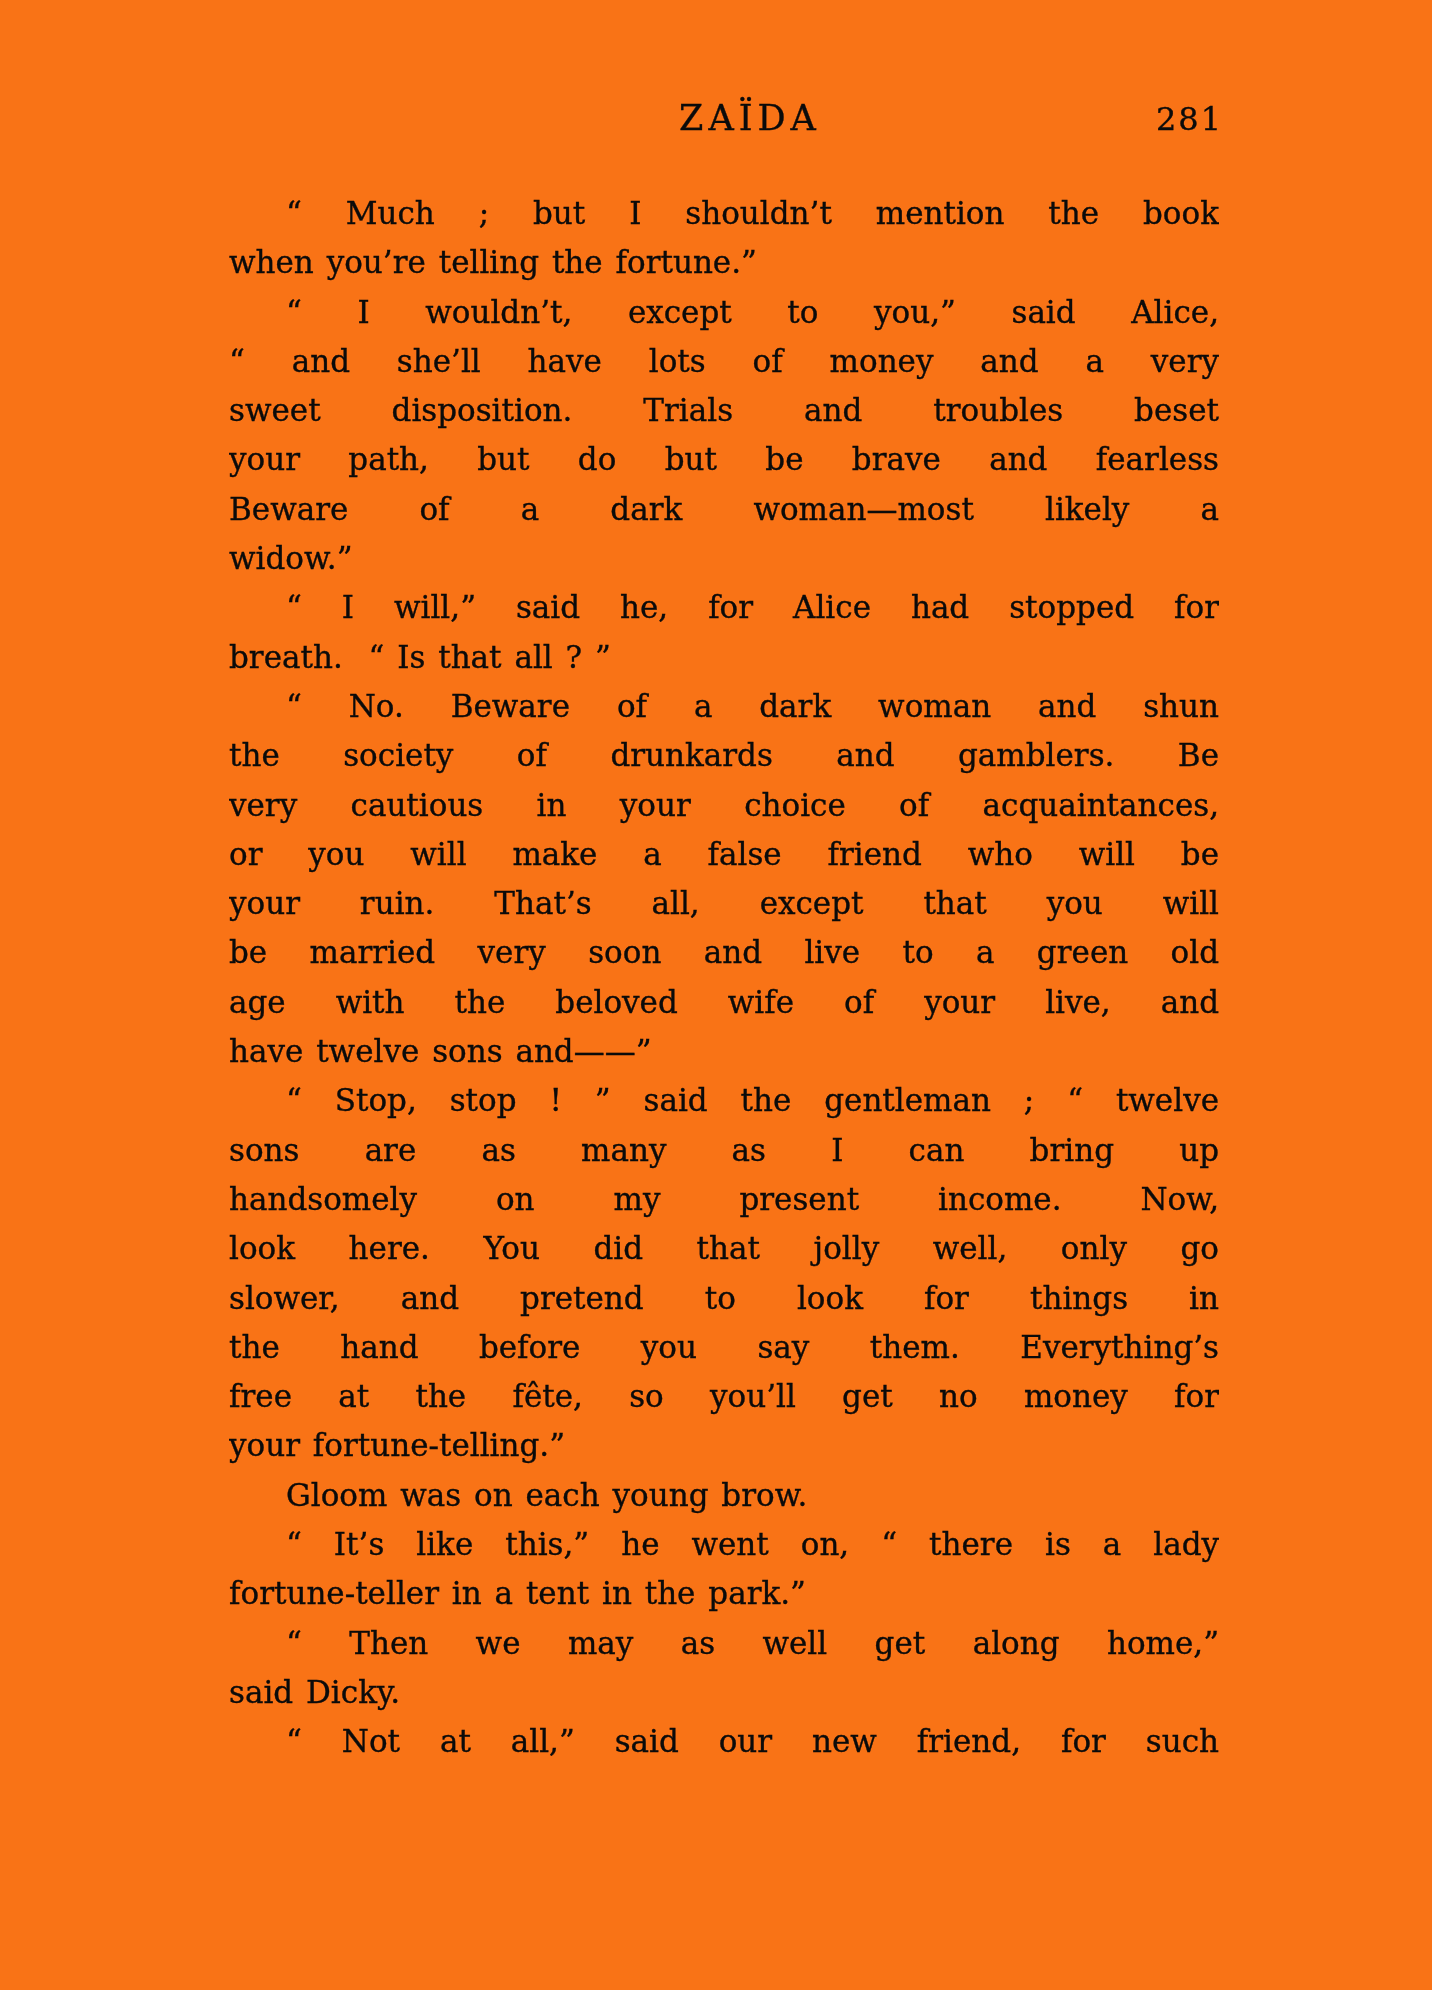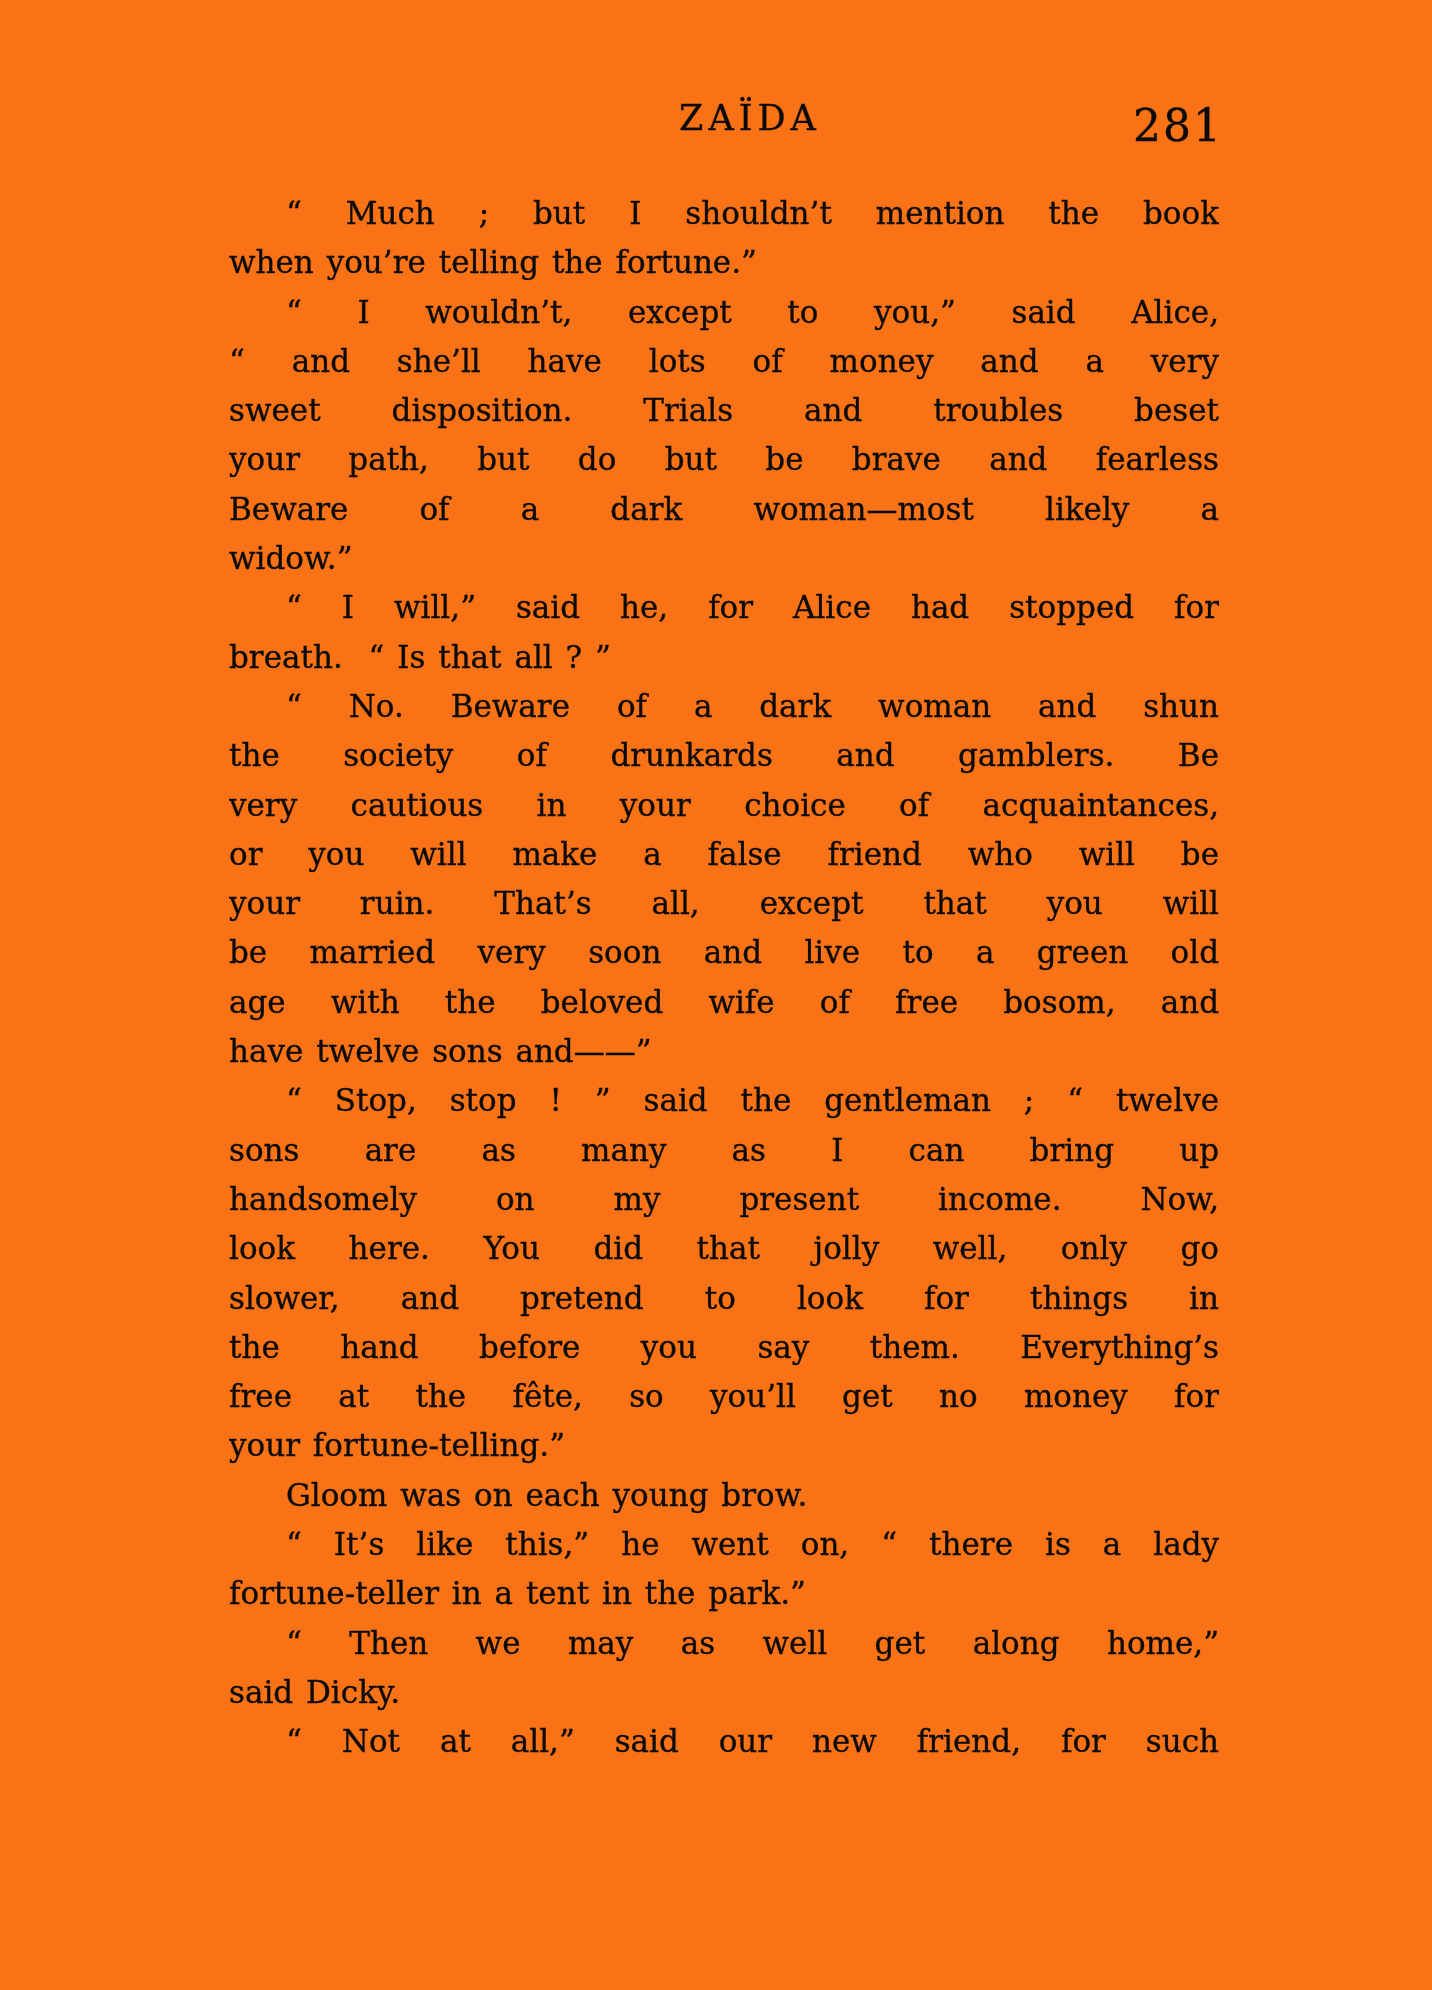--- a/index.html
+++ b/index.html
@@ -32,21 +32,21 @@
     top: 0;
     transform: translateX(calc(-50% + 26px));
     font-size: 35px;
     letter-spacing: 5px;
     white-space: nowrap;
   }
   .page-number {
     position: absolute;
     right: -4px;
     top: 2px;
-    font-size: 44px;
+    font-size: 32px;
     letter-spacing: 2px;
   }
   .text-block {
     position: absolute;
     left: 229px;
     top: 189px;
     width: 990px;
     font-size: 31px;
     line-height: 49.3px;
     word-spacing: 3px;
@@ -88,21 +88,21 @@
       <div class="line just"><span>Beware of a dark woman—most likely a</span></div>
       <div class="line"><span>widow.”</span></div>
       <div class="line just indent"><span>“ I will,” said he, for Alice had stopped for</span></div>
       <div class="line"><span>breath.&nbsp; “ Is that all ? ”</span></div>
       <div class="line just indent"><span>“ No. Beware of a dark woman and shun</span></div>
       <div class="line just"><span>the society of drunkards and gamblers. Be</span></div>
       <div class="line just"><span>very cautious in your choice of acquaintances,</span></div>
       <div class="line just"><span>or you will make a false friend who will be</span></div>
       <div class="line just"><span>your ruin. That’s all, except that you will</span></div>
       <div class="line just"><span>be married very soon and live to a green old</span></div>
-      <div class="line just"><span>age with the beloved wife of free bosom, and</span></div>
+      <div class="line just"><span>age with the beloved wife of your live, and</span></div>
       <div class="line"><span>have twelve sons and——”</span></div>
       <div class="line just indent"><span>“ Stop, stop ! ” said the gentleman ; “ twelve</span></div>
       <div class="line just"><span>sons are as many as I can bring up</span></div>
       <div class="line just"><span>handsomely on my present income. Now,</span></div>
       <div class="line just"><span>look here. You did that jolly well, only go</span></div>
       <div class="line just"><span>slower, and pretend to look for things in</span></div>
       <div class="line just"><span>the hand before you say them. Everything’s</span></div>
       <div class="line just"><span>free at the </span><span class="it">fête</span><span>, so you’ll get no money for</span></div>
       <div class="line"><span>your fortune-telling.”</span></div>
       <div class="line indent"><span>Gloom was on each young brow.</span></div>

